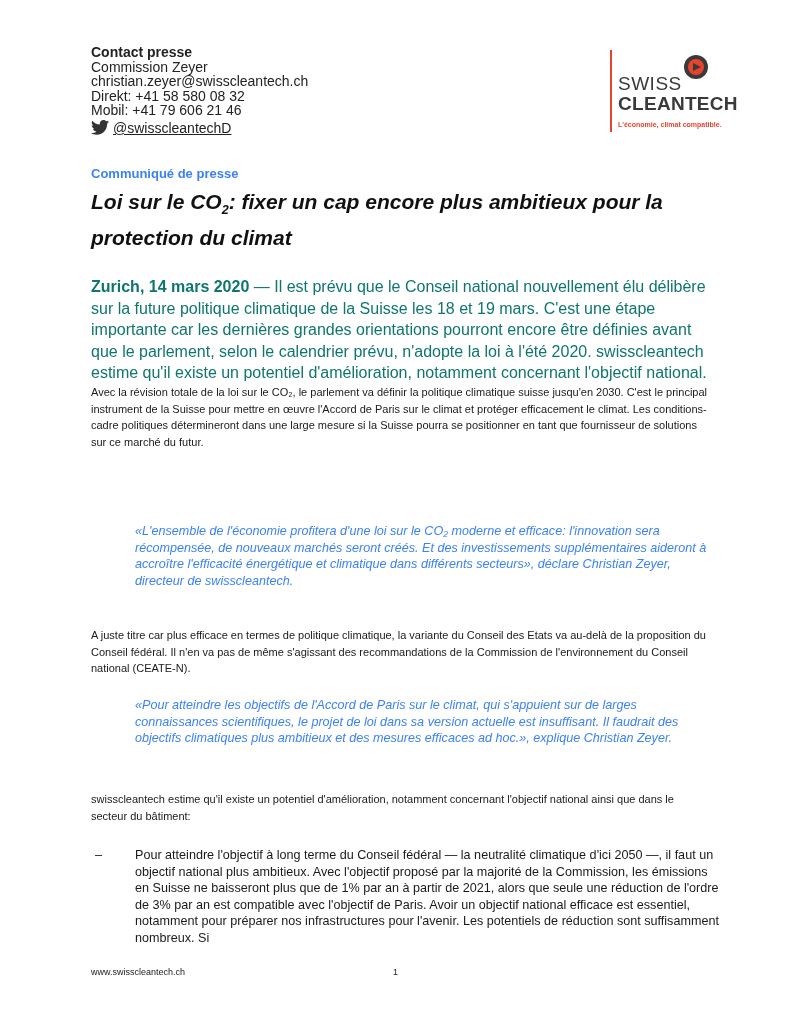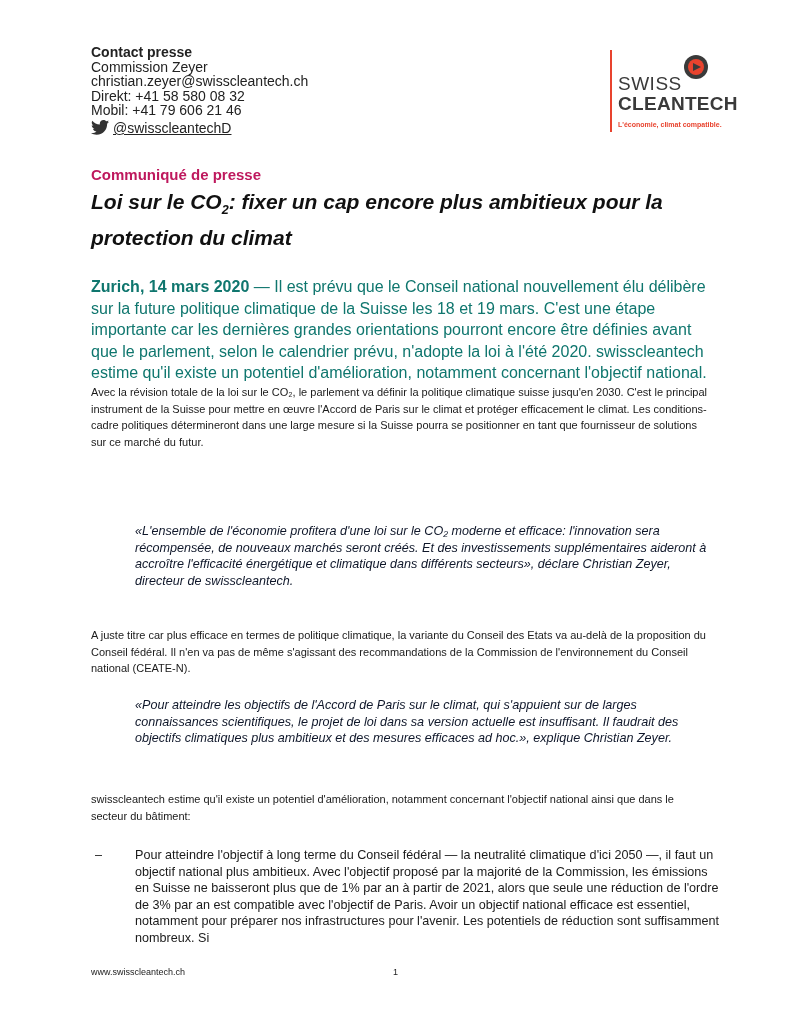--- a/index.html
+++ b/index.html
@@ -12,27 +12,27 @@
   .logo { position: absolute; left: 610px; top: 50px; width: 120px; height: 85px; }
   .logo .bar { position: absolute; left: 0; top: 0; width: 2px; height: 82px; background: #e8432e; }
   .logo .play { position: absolute; left: 74px; top: 5px; width: 24px; height: 24px; border-radius: 50%;
                 background: #3a3a3a; display: flex; align-items: center; justify-content: center; }
   .logo .play .inner { width: 16px; height: 16px; border-radius: 50%; background: #e8432e; position: relative; }
   .logo .play .inner::after { content: ""; position: absolute; left: 5px; top: 3.5px; border-left: 8px solid #3a3a3a;
                 border-top: 4.5px solid transparent; border-bottom: 4.5px solid transparent; }
   .logo .w1 { position: absolute; left: 8px; top: 24px; font-weight: normal; font-size: 19px; letter-spacing: 0.5px; color: #3a3a3a; line-height: 20px; }
   .logo .w2 { position: absolute; left: 8px; top: 44px; font-weight: bold; font-size: 19px; letter-spacing: 0.3px; color: #3a3a3a; line-height: 20px; }
   .logo .tag { position: absolute; left: 8px; top: 71px; font-weight: bold; font-size: 7px; color: #e8432e; white-space: nowrap; }
-  .kicker { position: absolute; left: 91px; top: 166px; font-size: 15px; font-weight: bold; color: #be185d; }
+  .kicker { position: absolute; left: 91px; top: 166px; font-size: 13px; font-weight: bold; color: #3b82f6; }
   .headline { position: absolute; left: 91px; top: 188px; width: 620px; font-size: 21px; line-height: 27px;
               font-style: italic; font-weight: bold; color: #111; }
   .lead { position: absolute; left: 91px; top: 276px; width: 620px; font-size: 16px; line-height: 21.5px; color: #0f766e; }
   .lead b { font-weight: bold; }
   .body { position: absolute; left: 91px; width: 620px; font-size: 11px; line-height: 16.5px; color: #1a1a1a; }
-  .quote { position: absolute; left: 135px; width: 580px; font-size: 12.6px; line-height: 16.5px; font-style: italic; color: #0f172a; }
+  .quote { position: absolute; left: 135px; width: 580px; font-size: 12.6px; line-height: 16.5px; font-style: italic; color: #3b82f6; }
   .bullet { position: absolute; left: 91px; top: 847px; width: 630px; font-size: 12.6px; line-height: 16.5px; }
   .bullet .dash { position: absolute; left: 4px; top: 0; }
   .bullet .txt { margin-left: 44px; }
   .footer { position: absolute; left: 91px; top: 967px; font-size: 9px; color: #222; }
   .pageno { position: absolute; left: 393px; top: 967px; font-size: 9px; color: #222; }
   sub { font-size: 0.6em; }
 </style>
 </head>
 <body>
 

